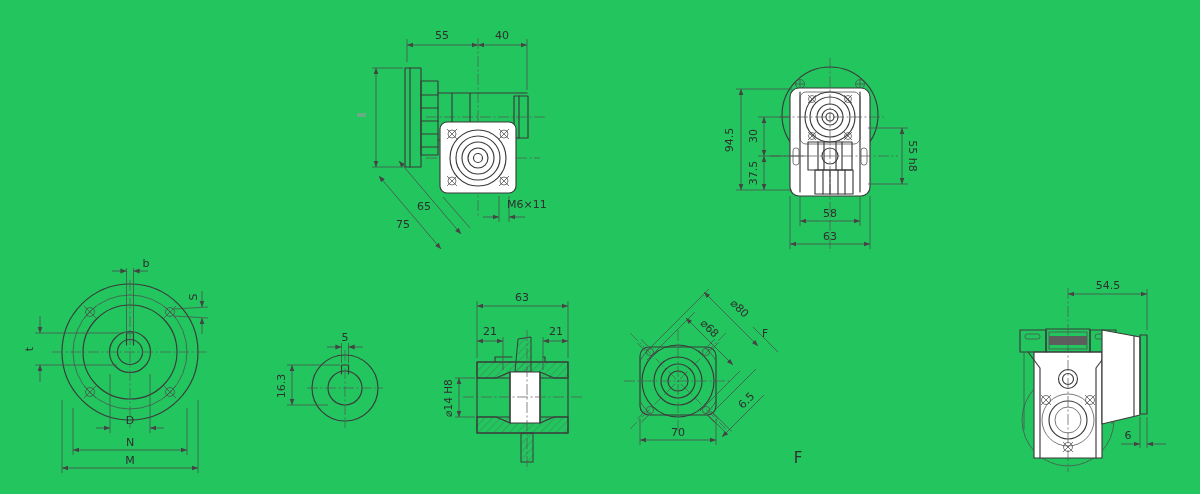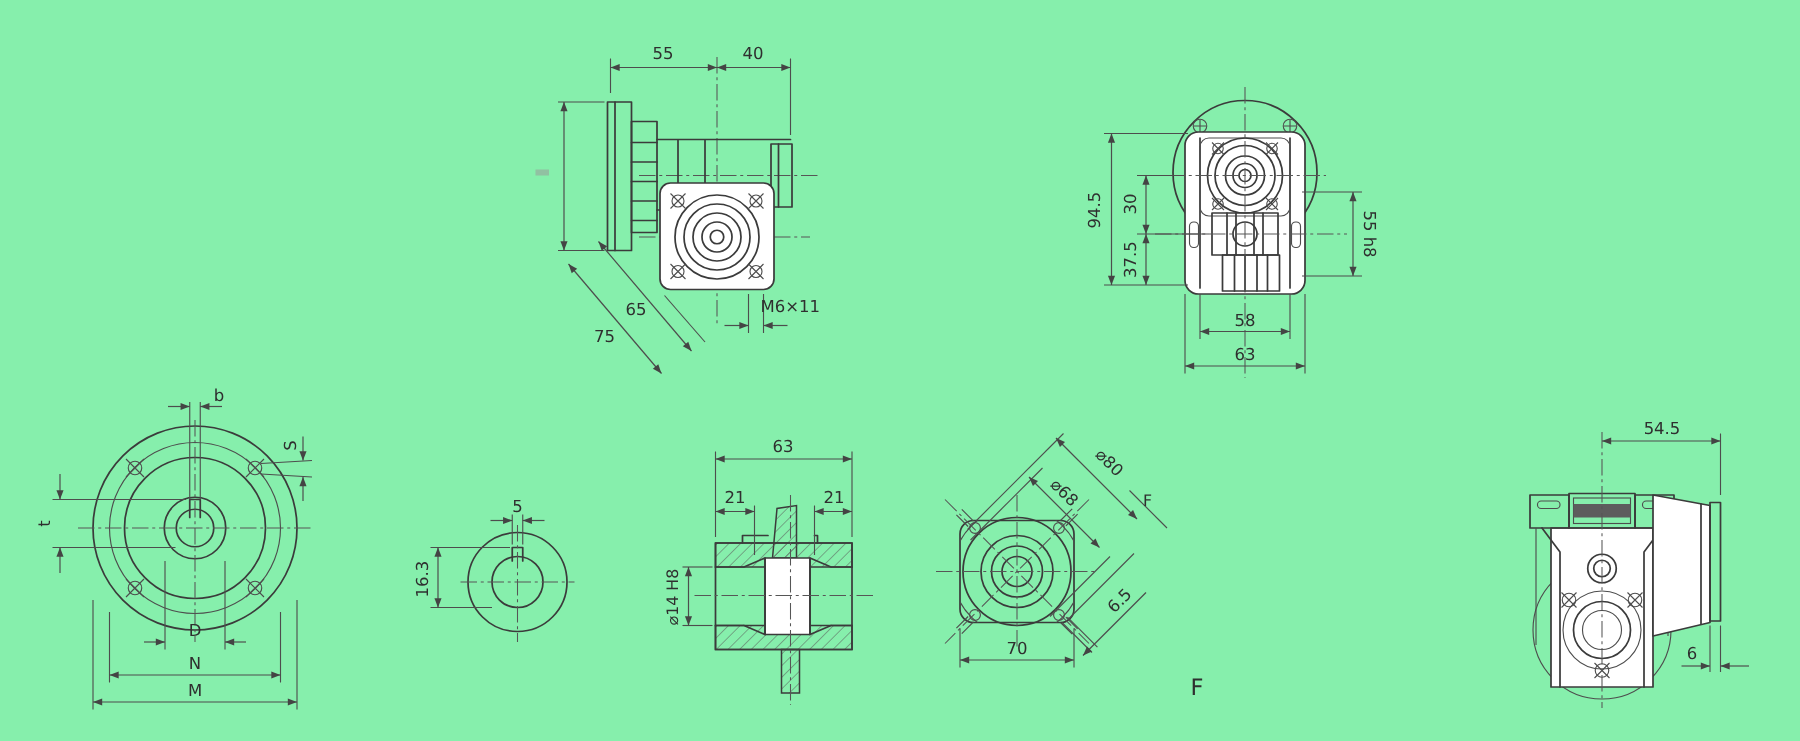--- a/index.html
+++ b/index.html
@@ -1,16 +1,16 @@
 <!DOCTYPE html>
 <html><head>
 <meta charset="utf-8">
 <style>
   html,body{margin:0;padding:0;background:#fff;}
-  .stage{position:relative;width:1200px;height:494px;background:#86efac;overflow:hidden;
+  .stage{position:relative;width:1200px;height:494px;background:#22c55e;overflow:hidden;
          font-family:"DejaVu Sans",sans-serif;text-align:center;}
   svg text{font-family:"DejaVu Sans","Liberation Sans",sans-serif;font-size:11px;fill:#2f2f2f;}
   svg text.sm{font-size:10.5px;}
   svg text.big{font-size:15px;}
   .ol{stroke:#3b3b3b;stroke-width:1.15;fill:none;stroke-linejoin:round;stroke-linecap:round;}
   .olf{stroke:#3b3b3b;stroke-width:1.15;fill:#ffffff;stroke-linejoin:round;}
   .thin{stroke:#4d4d4d;stroke-width:.75;fill:none;}
   .dim{stroke:#4d4d4d;stroke-width:.8;fill:none;}
   .cl{stroke:#565656;stroke-width:.7;fill:none;stroke-dasharray:11 2.5 2 2.5;}
   .hat{stroke:#3b3b3b;stroke-width:1;fill:url(#hh);}

